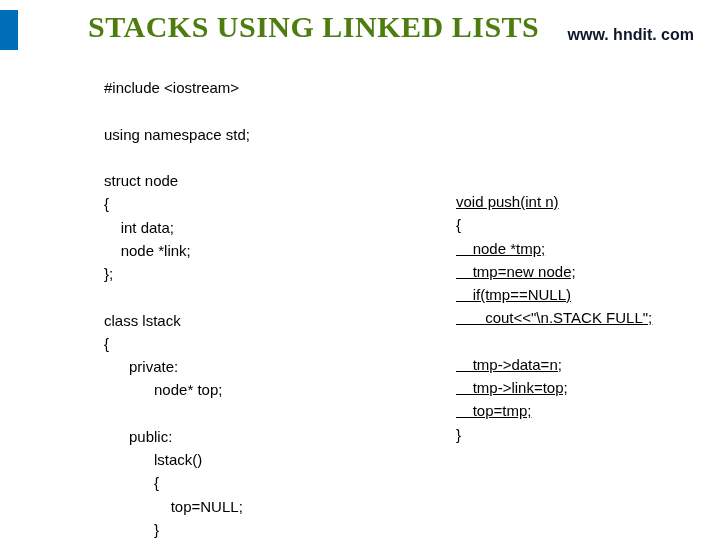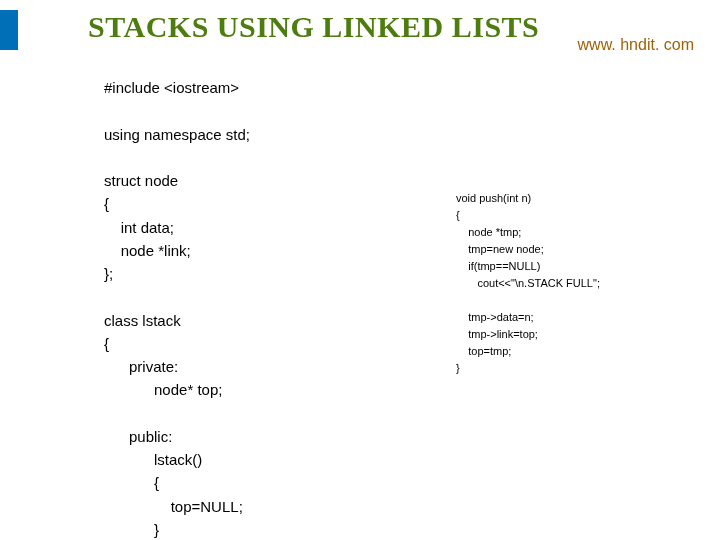--- a/index.html
+++ b/index.html
@@ -25,41 +25,43 @@
       top: 10px;
       font-family: Liberation Serif, serif;
       font-weight: bold;
       font-size: 30px;
       letter-spacing: 0.5px;
       color: #4d7c0f;
     }
     .url {
       position: absolute;
       right: 26px;
-      top: 36px;
+      top: 26px;
       font-size: 16px;
-      color: #a16207;
+      color: #0f172a;
+      font-weight: bold;
     }
     .code-left {
       position: absolute;
       left: 104px;
       top: 76px;
       font-size: 15px;
       line-height: 1.55;
       color: #000;
       white-space: pre;
     }
     .code-right {
       position: absolute;
       left: 456px;
       top: 190px;
-      font-size: 11px;
+      font-size: 15px;
       line-height: 1.55;
       color: #000;
       white-space: pre;
+      text-decoration: underline;
     }
   </style>
 </head>
 <body>
 
 <div class="accent-bar"></div>
 
 <div class="title">STACKS USING LINKED LISTS</div>
 
 <div class="url">www. hndit. com</div>

